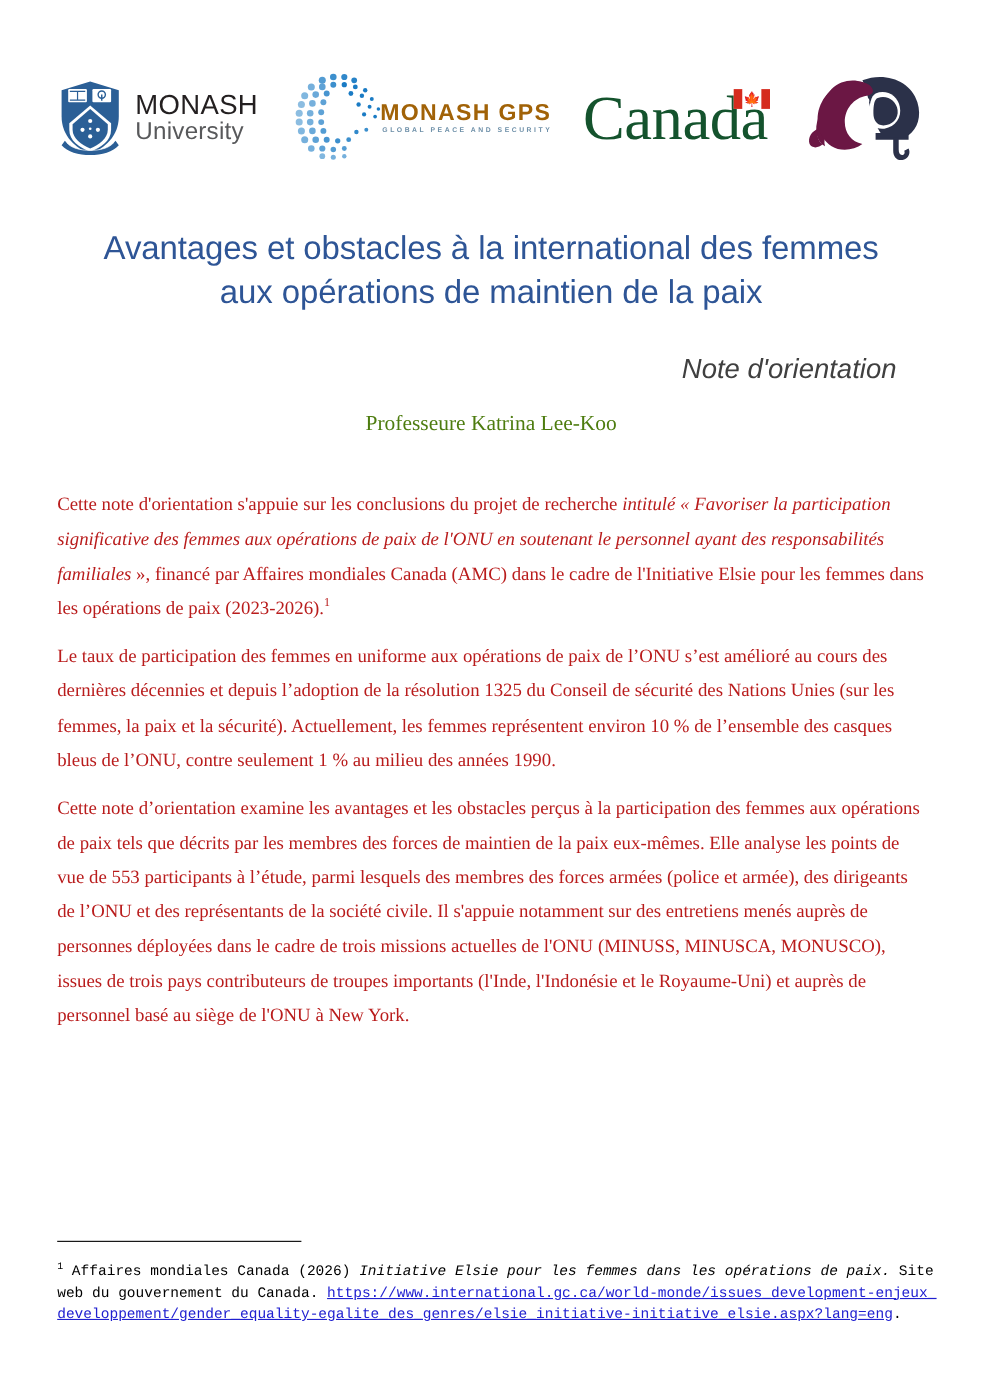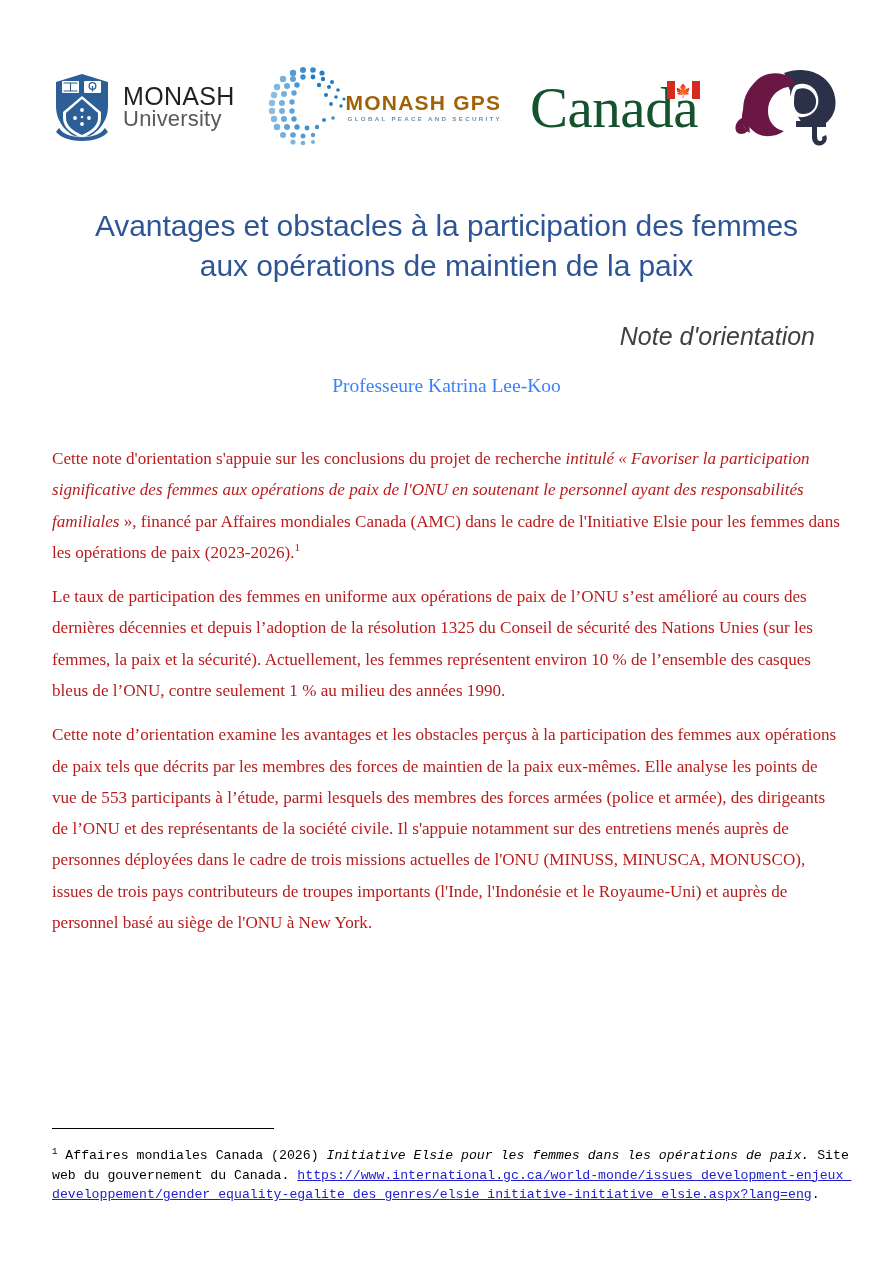--- a/index.html
+++ b/index.html
@@ -149,21 +149,21 @@
     color: #404040;
   }
   .author {
     position: absolute;
     left: 78px;
     top: 375px;
     width: 737px;
     text-align: center;
     font-family: "Liberation Serif", serif;
     font-size: 19.5px;
-    color: #3b82f6;
+    color: #4d7c0f;
   }
 
   
   .body-text {
     position: absolute;
     left: 52px;
     top: 443px;
     width: 789px;
   }
   .body-text p {
@@ -322,21 +322,21 @@
         <path d="M60 14 C44 6 24 14 16 32 C10 46 14 62 26 70 C34 75 46 74 54 68 C44 66 38 58 38 48 C38 36 46 26 58 24 C64 23 66 19 60 14 Z" fill="#6b1744"></path>
         <path d="M58 26 C48 28 42 36 42 46 C42 56 48 64 58 66 C62 67 64 64 62 60 C56 54 54 44 58 36 C60 31 62 26 58 26 Z" fill="#ffffff"></path>
         <path d="M66 22 C76 18 86 24 88 34 C90 44 84 52 74 54 C66 55 60 50 60 42 C60 32 62 24 66 22 Z" fill="#ffffff"></path>
         <path d="M68 26 C77 23 85 29 86 37 C87 45 81 51 73 51 C67 51 64 46 64 40 C64 32 65 27 68 26 Z" fill="#2b3149"></path>
         <path d="M14 54 C8 56 4 62 6 68 C8 72 14 72 18 68 C14 66 12 60 14 54 Z" fill="#6b1744"></path>
       </svg>
     </div>
 
   </div>
 
-  <div class="title">Avantages et obstacles à la participation des femmes aux opérations de maintien de la paix</div>
+  <div class="title">Avantages et obstacles à la international des femmes aux opérations de maintien de la paix</div>
   <div class="subtitle">Note d'orientation</div>
   <div class="author">Professeure Katrina Lee-Koo</div>
 
   <div class="body-text">
 
     <p><span>Cette note d'orientation s'appuie sur les conclusions du projet de recherche </span><span class="it">intitulé « Favoriser la participation significative des femmes aux opérations de paix de l'ONU en soutenant le personnel ayant des responsabilités familiales</span><span> », financé par Affaires mondiales Canada (AMC) dans le cadre de l'Initiative Elsie pour les femmes dans les opérations de paix (2023-2026).</span><sup>1</sup></p>
 
     <p>Le taux de participation des femmes en uniforme aux opérations de paix de l’ONU s’est amélioré au cours des dernières décennies et depuis l’adoption de la résolution 1325 du Conseil de sécurité des Nations Unies (sur les femmes, la paix et la sécurité). Actuellement, les femmes représentent environ 10 % de l’ensemble des casques bleus de l’ONU, contre seulement 1 % au milieu des années 1990.</p>
 
     <p>Cette note d’orientation examine les avantages et les obstacles perçus à la participation des femmes aux opérations de paix tels que décrits par les membres des forces de maintien de la paix eux-mêmes. Elle analyse les points de vue de 553 participants à l’étude, parmi lesquels des membres des forces armées (police et armée), des dirigeants de l’ONU et des représentants de la société civile. Il s'appuie notamment sur des entretiens menés auprès de personnes déployées dans le cadre de trois missions actuelles de l'ONU (MINUSS, MINUSCA, MONUSCO), issues de trois pays contributeurs de troupes importants (l'Inde, l'Indonésie et le Royaume-Uni) et auprès de personnel basé au siège de l'ONU à New York.</p>

